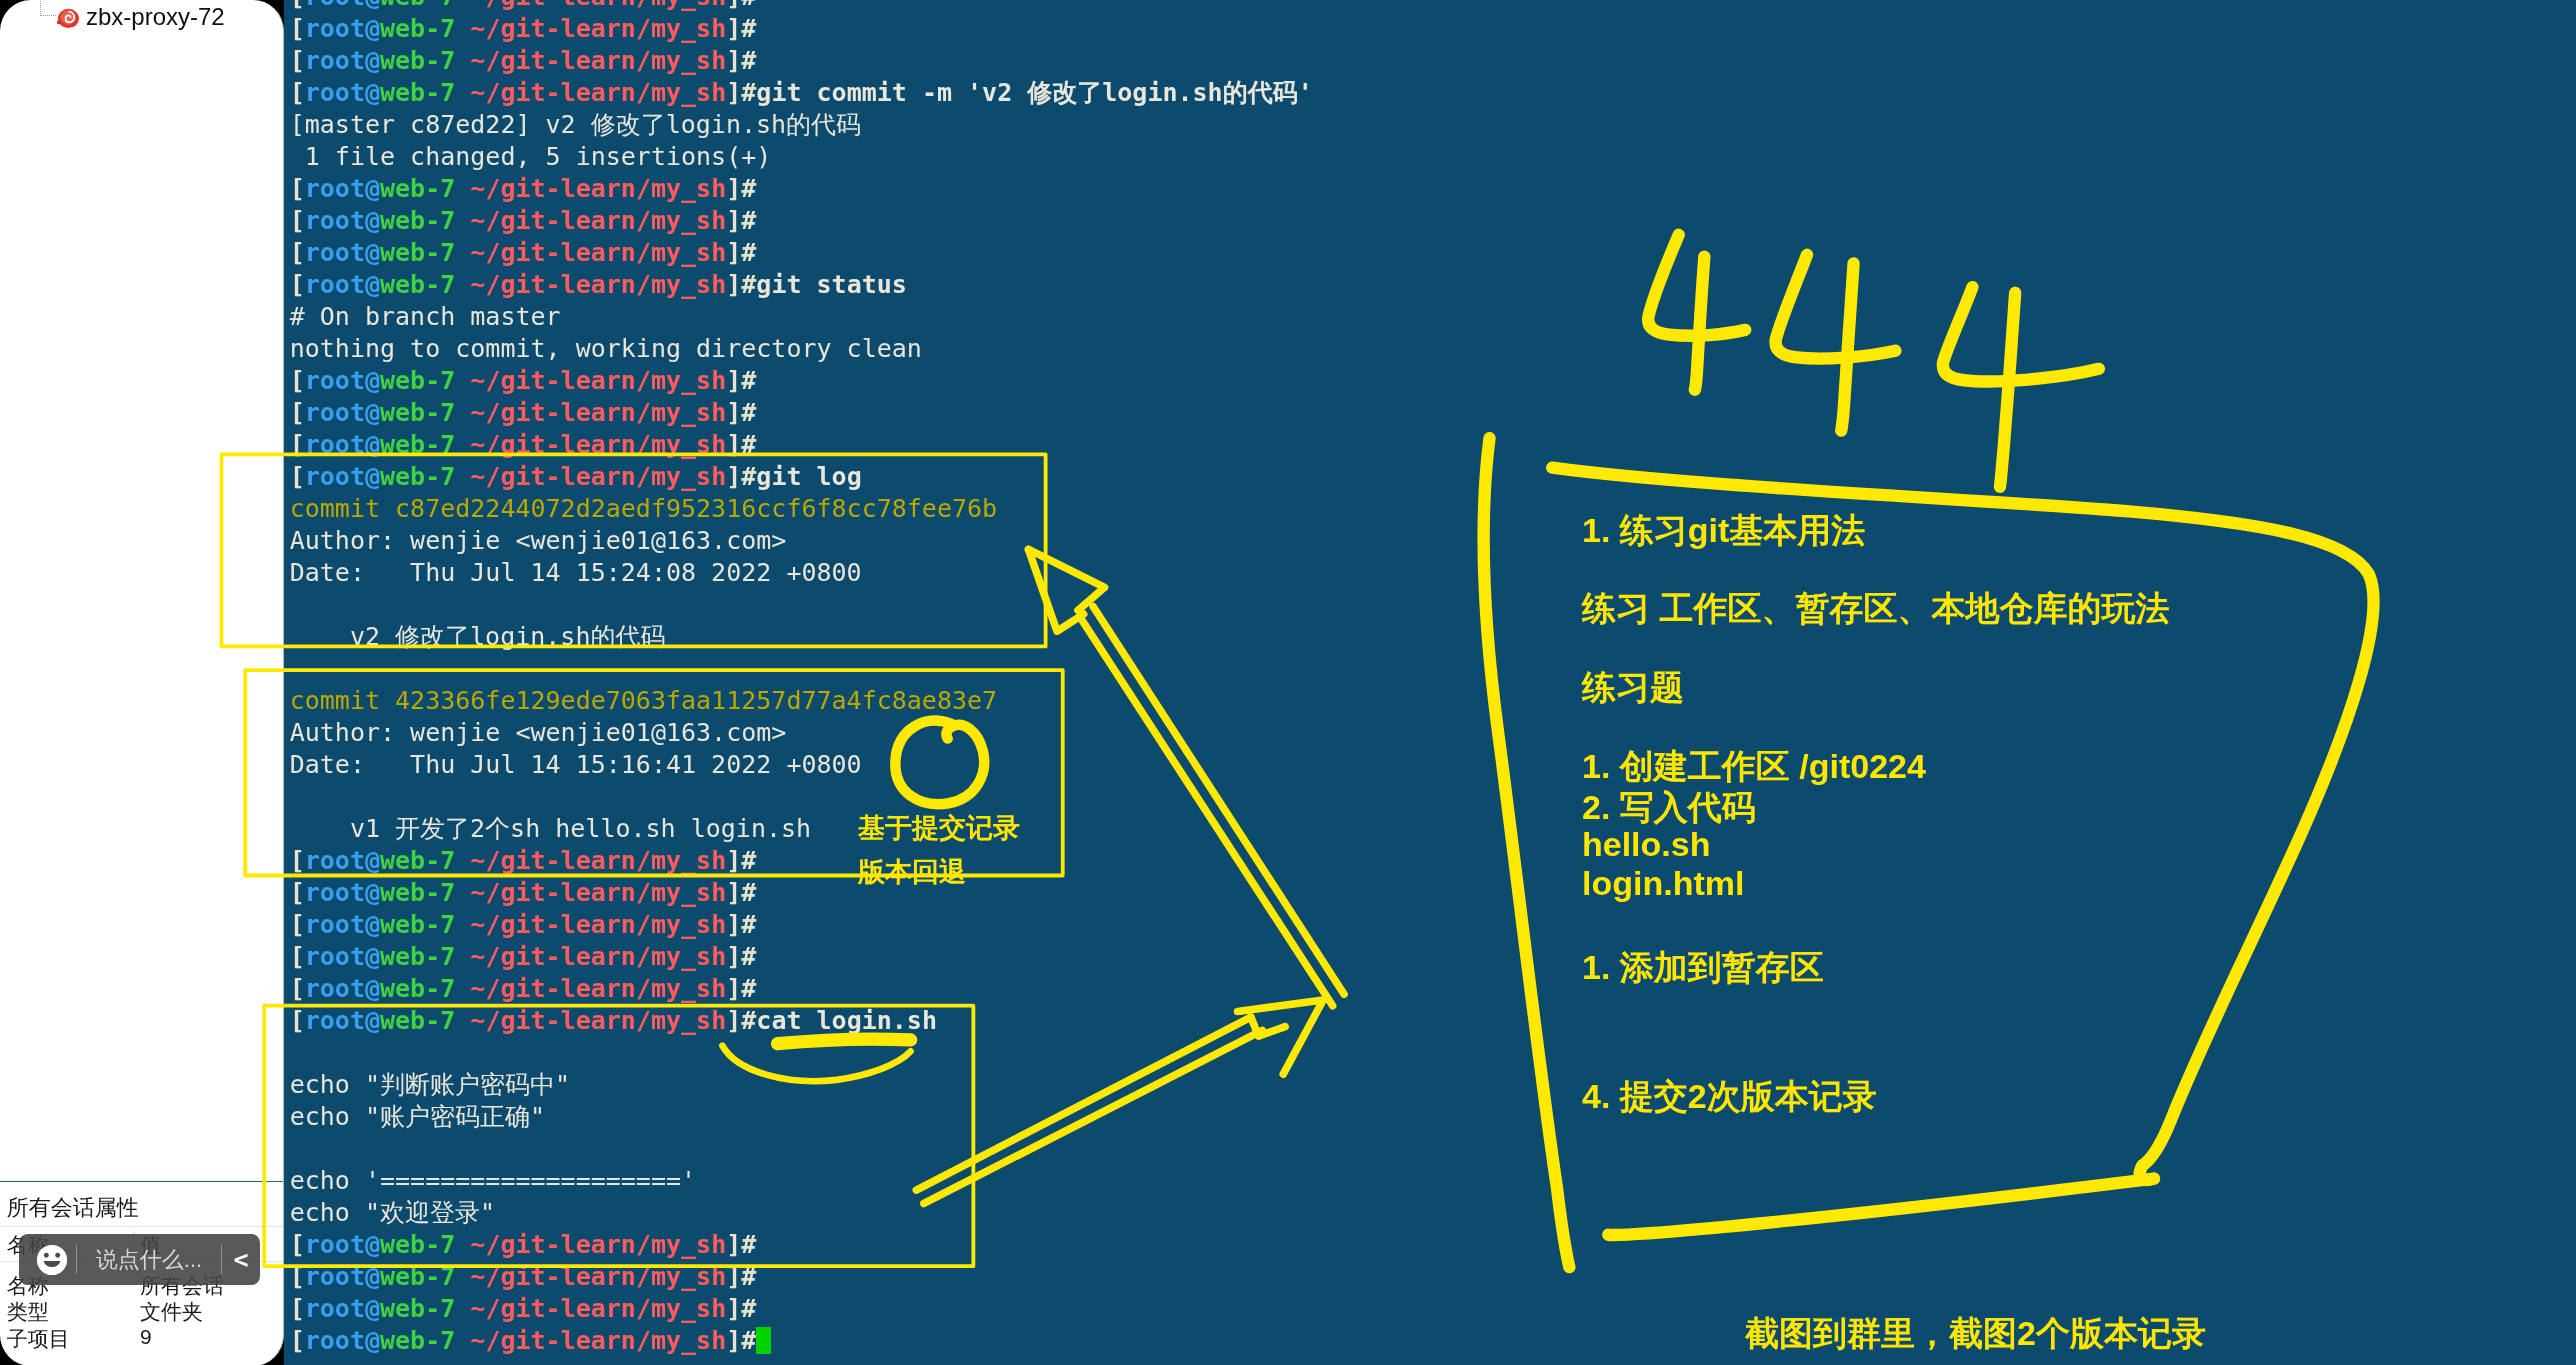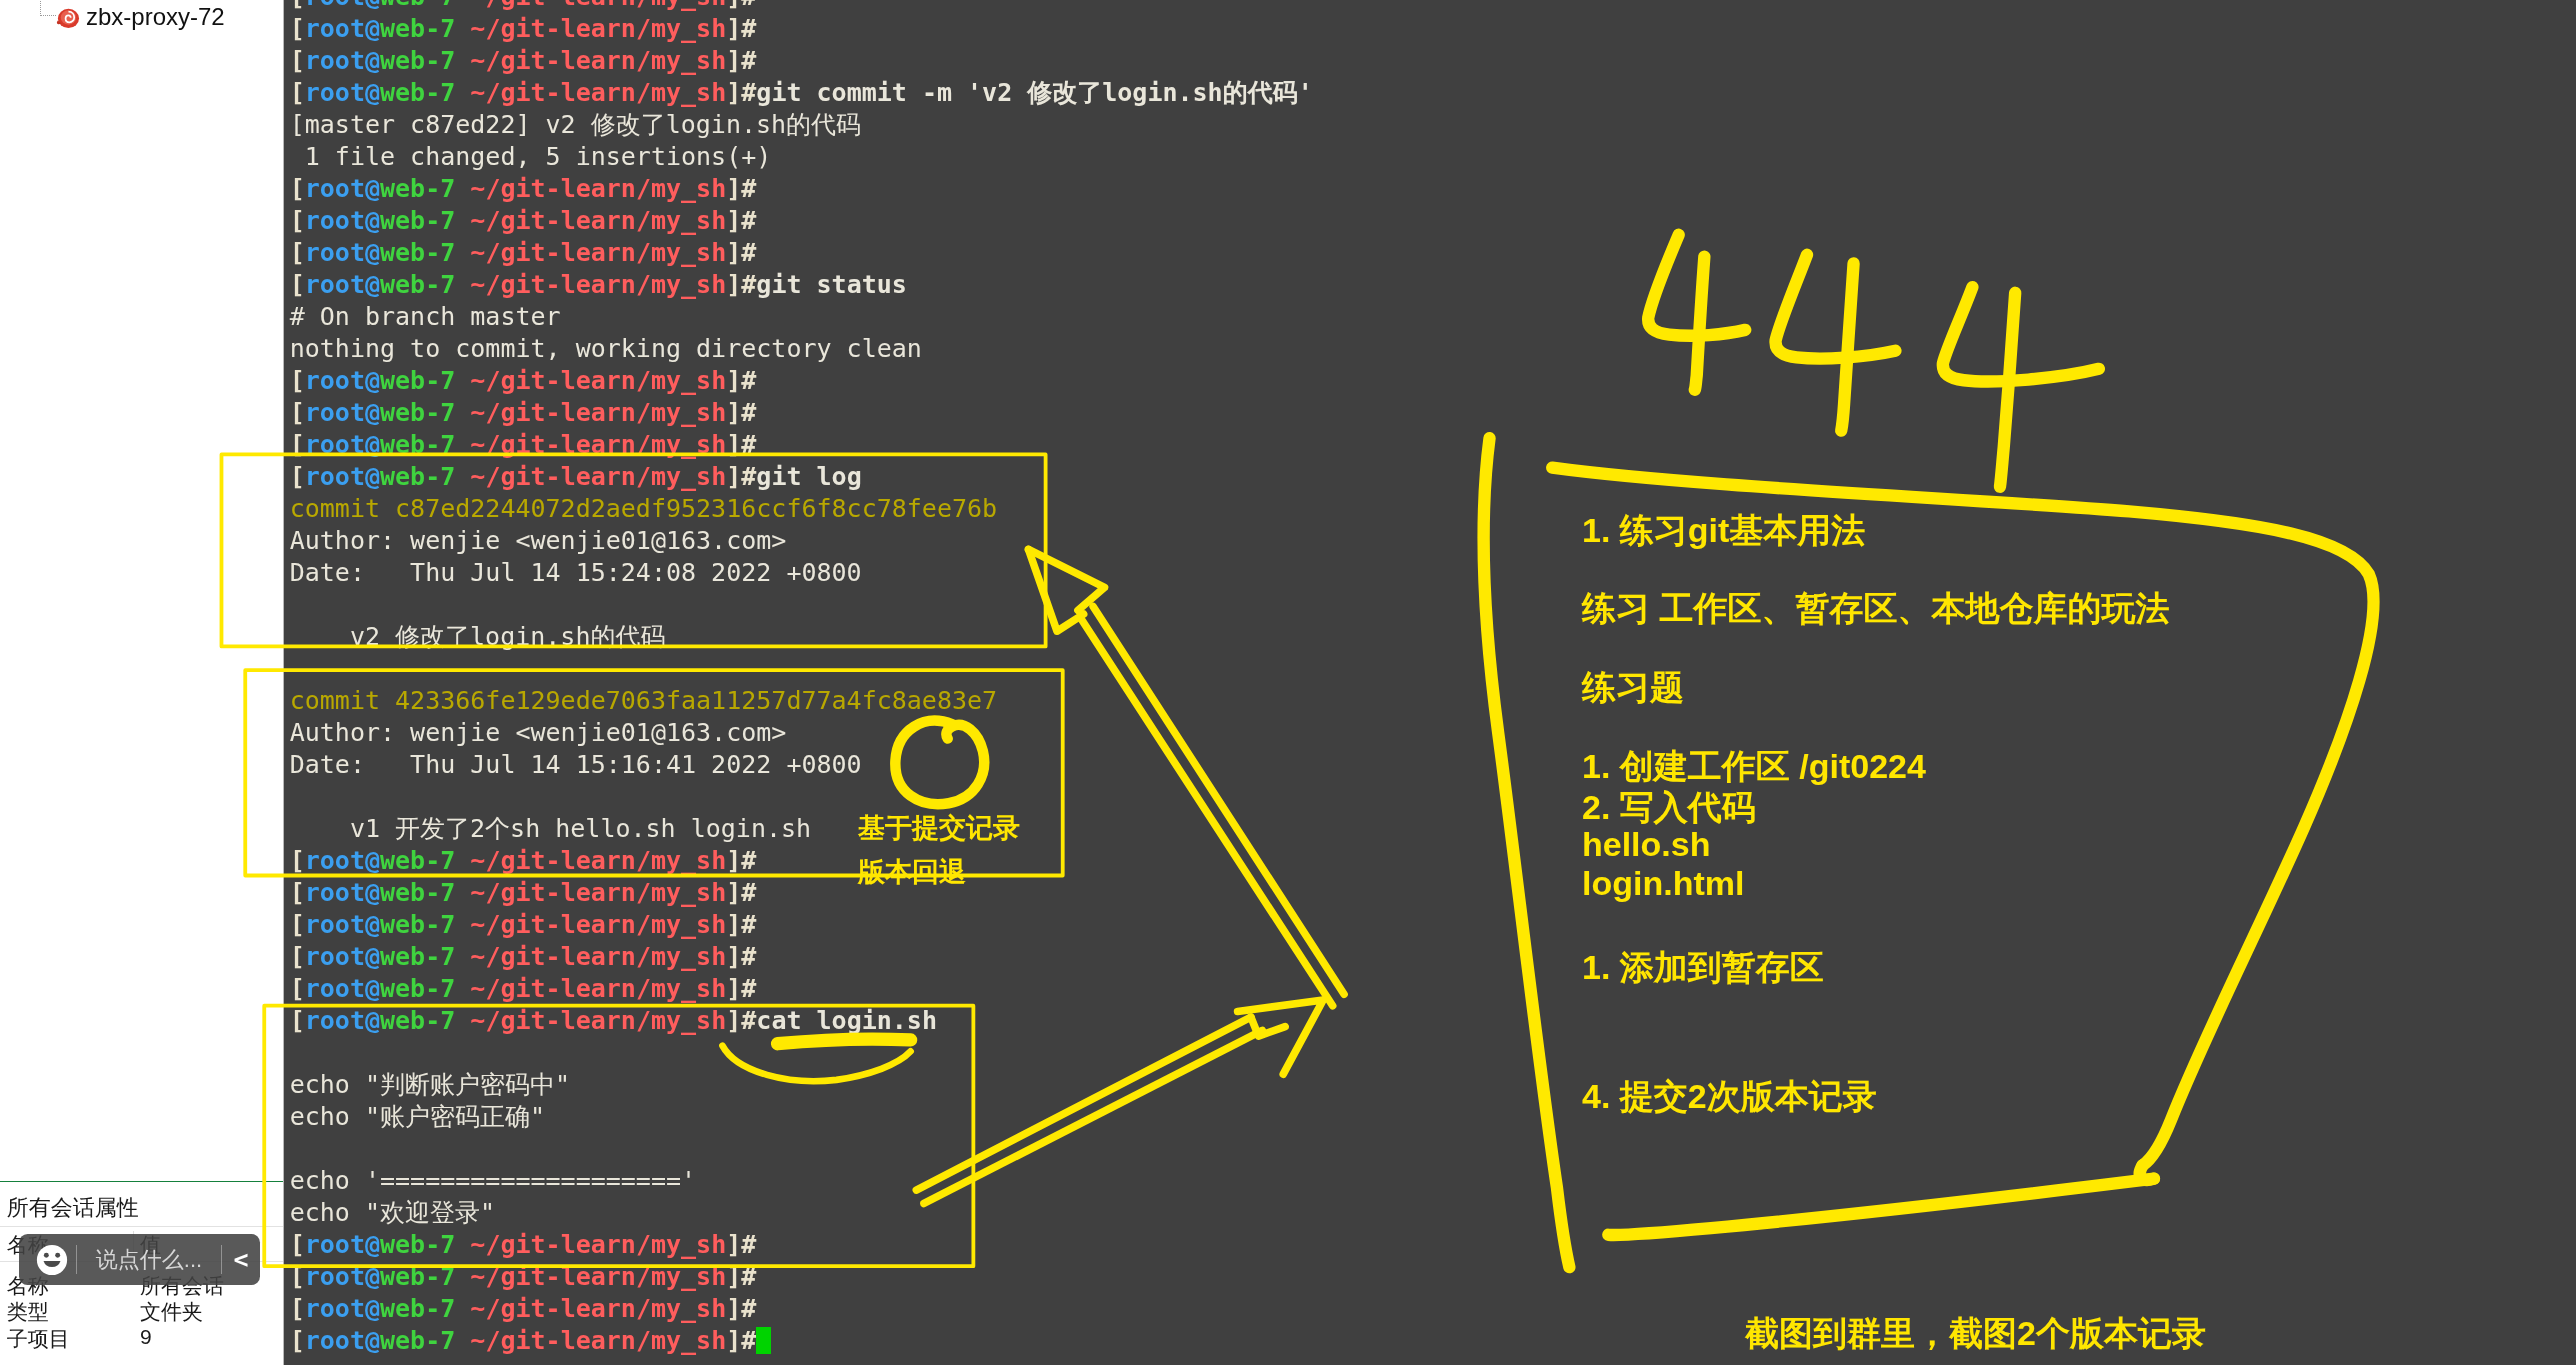--- a/index.html
+++ b/index.html
@@ -1,20 +1,20 @@
 <!DOCTYPE html>
 <html style="--c-bracket: #e9e2cd; --c-user: #3b9ff0; --c-host: #3fd43f; --c-path: #ff5d5d; --c-text: #e9e6da; --c-commit: #b9a800; --c-cursor: #00d300; --c-yellow: #ffe900; --c-note: #ffe600;font-size:15px"><head>
 <meta charset="utf-8">
 <style>
   html,body{margin:0;padding:0;background:#000;}
   #page{position:relative;width:2576px;height:1366px;overflow:hidden;background:#000;
         font-family:"Liberation Sans",sans-serif;}
   
   #sidebar{position:absolute;left:0;top:0;width:283px;height:1366px;background:#ffffff;
-           border-right:1px solid #b9b9b9;}
+           border-right:1px solid #b9b9b9;border-radius:31px;}
   .tree-item{position:absolute;left:0;top:1.9px;height:28.5px;display:flex;align-items:center;}
   .tree-connector{position:absolute;left:40px;top:-5.7px;width:15px;height:21px;
                   border-left:1px dotted #9a9a9a;border-bottom:1px dotted #9a9a9a;}
   .tree-icon{position:absolute;left:55px;top:2.9px;width:25px;height:25px;}
   .tree-label{position:absolute;left:86px;top:1px;font-size:24px;color:#111;white-space:nowrap;}
   
   #props{position:absolute;left:0;top:1181px;width:283px;border-top:1px solid #15803d;background:#fff;}
   .props-title{position:absolute;left:6.7px;top:11.4px;font-size:22px;color:#1a1a1a;white-space:nowrap;}
   .props-head{position:absolute;left:0;top:44px;width:283px;height:34px;
               border-top:1px solid #e2e2e2;border-bottom:1px solid #e2e2e2;}
@@ -24,21 +24,21 @@
   .props-row{position:absolute;left:0;width:283px;height:27px;}
   
   #composer{position:absolute;left:19px;top:1234px;width:233px;height:51px;border-radius:8.6px;
             background:rgba(66,66,66,0.88);display:flex;align-items:center;z-index:30;padding-left:8px;}
   #composer .sep{width:1px;height:28.5px;background:rgba(255,255,255,0.35);}
   #composer .ph{flex:1;text-align:center;color:#d6d6d6;font-size:22px;white-space:nowrap;overflow:hidden;}
   #composer .chev{width:38px;text-align:center;color:#fff;font-size:25px;font-weight:bold;
                   font-family:"DejaVu Sans Mono",monospace;}
   #composer .smiley{width:49px;display:flex;justify-content:center;}
   
-  #terminal{position:absolute;left:284px;top:0;width:2292px;height:1366px;background:#404040;overflow:hidden;}
+  #terminal{position:absolute;left:284px;top:0;width:2292px;height:1366px;background:#0c4a6e;overflow:hidden;}
   #term-lines{position:absolute;left:5.7px;top:-19px;
               font-family:"DejaVu Sans Mono","Liberation Mono",monospace;
               font-size:25px;line-height:32px;white-space:pre;}
   .tl{height:32px;}
   .c-bracket{color:var(--c-bracket);font-weight:bold;}
   .c-user{color:var(--c-user);font-weight:bold;}
   .c-host{color:var(--c-host);font-weight:bold;}
   .c-path{color:var(--c-path);font-weight:bold;}
   .c-cmd{color:var(--c-text);font-weight:bold;}
   .c-text{color:var(--c-text);}

